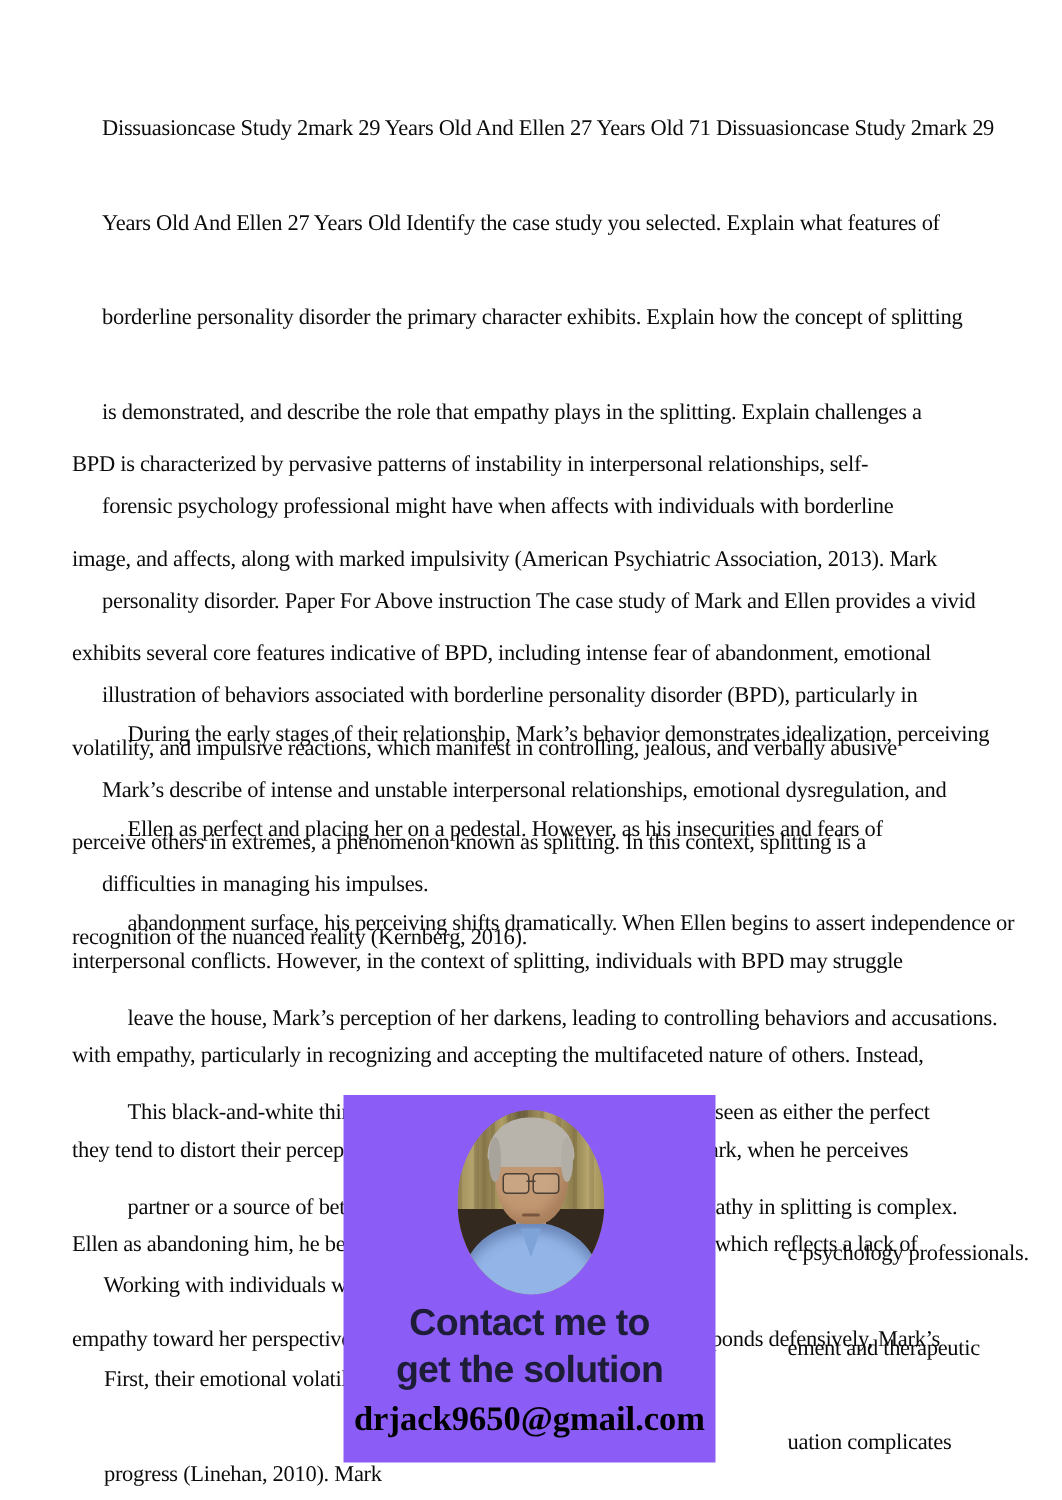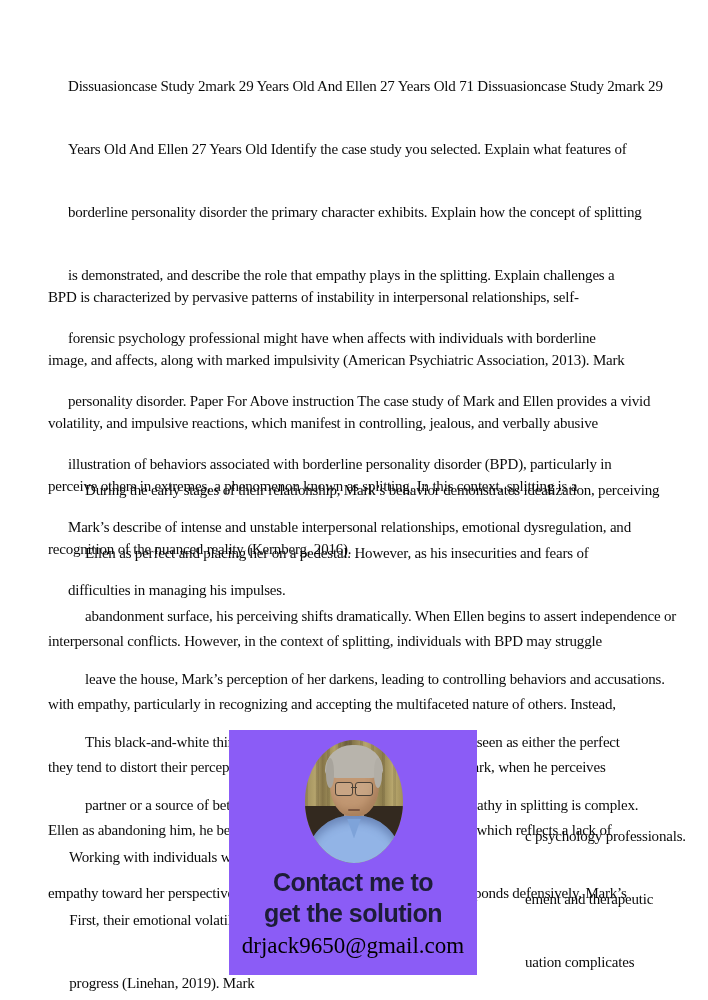--- a/index.html
+++ b/index.html
@@ -116,21 +116,21 @@
     font-weight: 700;
     font-size: 25px;
     line-height: 31px;
     letter-spacing: -0.5px;
     color: #1d1d38;
   }
   .card-email {
     position: absolute; top: 203px; left: 0; width: 100%;
     text-align: center;
     font-family: "Liberation Serif", serif;
-    font-weight: 400;
+    font-weight: 700;
     font-size: 23px;
     line-height: 26px;
     color: #000000;
   }
 </style>
 </head>
 <body style="background: rgb(255, 255, 255);">
 
 <div class="page">
 
@@ -139,23 +139,24 @@
     <div class="line">Years Old And Ellen 27 Years Old Identify the case study you selected. Explain what features of</div>
     <div class="line">borderline personality disorder the primary character exhibits. Explain how the concept of splitting</div>
     <div class="line">is demonstrated, and describe the role that empathy plays in the splitting. Explain challenges a</div>
     <div class="line">forensic psychology professional might have when affects with individuals with borderline</div>
     <div class="line">personality disorder. Paper For Above instruction The case study of Mark and Ellen provides a vivid</div>
     <div class="line">illustration of behaviors associated with borderline personality disorder (BPD), particularly in</div>
     <div class="line">Mark’s describe of intense and unstable interpersonal relationships, emotional dysregulation, and</div>
     <div class="line">difficulties in managing his impulses.</div>
   </div>
 
-  <div class="para" style="top: 245px; color: rgb(11, 11, 11);">
+  <div class="para" style="top: 258px; color: rgb(11, 11, 11);">
     <div class="line">BPD is characterized by pervasive patterns of instability in interpersonal relationships, self-</div>
     <div class="line">image, and affects, along with marked impulsivity (American Psychiatric Association, 2013). Mark</div>
+    <div class="line">exhibits several core features indicative of BPD, including intense fear of abandonment, emotional</div>
     <div class="line">volatility, and impulsive reactions, which manifest in controlling, jealous, and verbally abusive</div>
     <div class="line">perceive others in extremes, a phenomenon known as splitting. In this context, splitting is a</div>
     <div class="line">recognition of the nuanced reality (Kernberg, 2016).</div>
   </div>
 
   <div class="para" style="top: 438px; color: rgb(11, 11, 11); margin-left: 37px;">
     <div class="line">During the early stages of their relationship, Mark’s behavior demonstrates idealization, perceiving</div>
     <div class="line">Ellen as perfect and placing her on a pedestal. However, as his insecurities and fears of</div>
     <div class="line">abandonment surface, his perceiving shifts dramatically. When Ellen begins to assert independence or</div>
     <div class="line">leave the house, Mark’s perception of her darkens, leading to controlling behaviors and accusations.</div>
@@ -176,21 +177,21 @@
   <div class="para" style="top: 784px; color: rgb(11, 11, 11);">
     <div class="line">
       <span>Working with individuals with B</span>
       <span class="rfrag">c psychology professionals.</span>
     </div>
     <div class="line">
       <span>First, their emotional volatility a</span>
       <span class="rfrag">ement and therapeutic</span>
     </div>
     <div class="line">
-      <span>progress (Linehan, 2019). Mark</span>
+      <span>progress (Linehan, 2010). Mark</span>
       <span class="rfrag">uation complicates</span>
     </div>
     
     
     
     
   </div>
 
   <div class="card" style="background: #8b5cf6;">
     <div class="photo" title="elderly man with glasses and light blue shirt">

